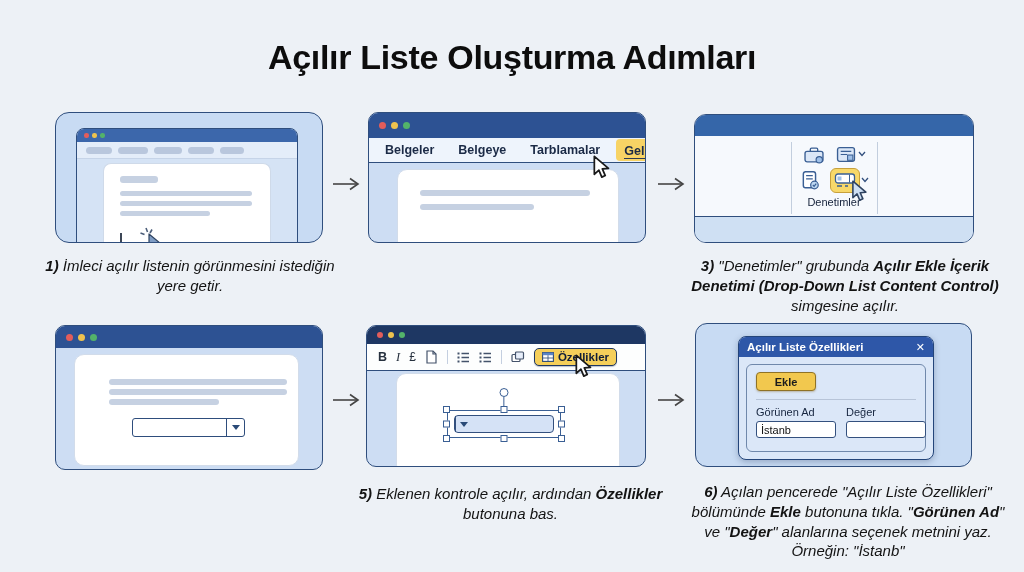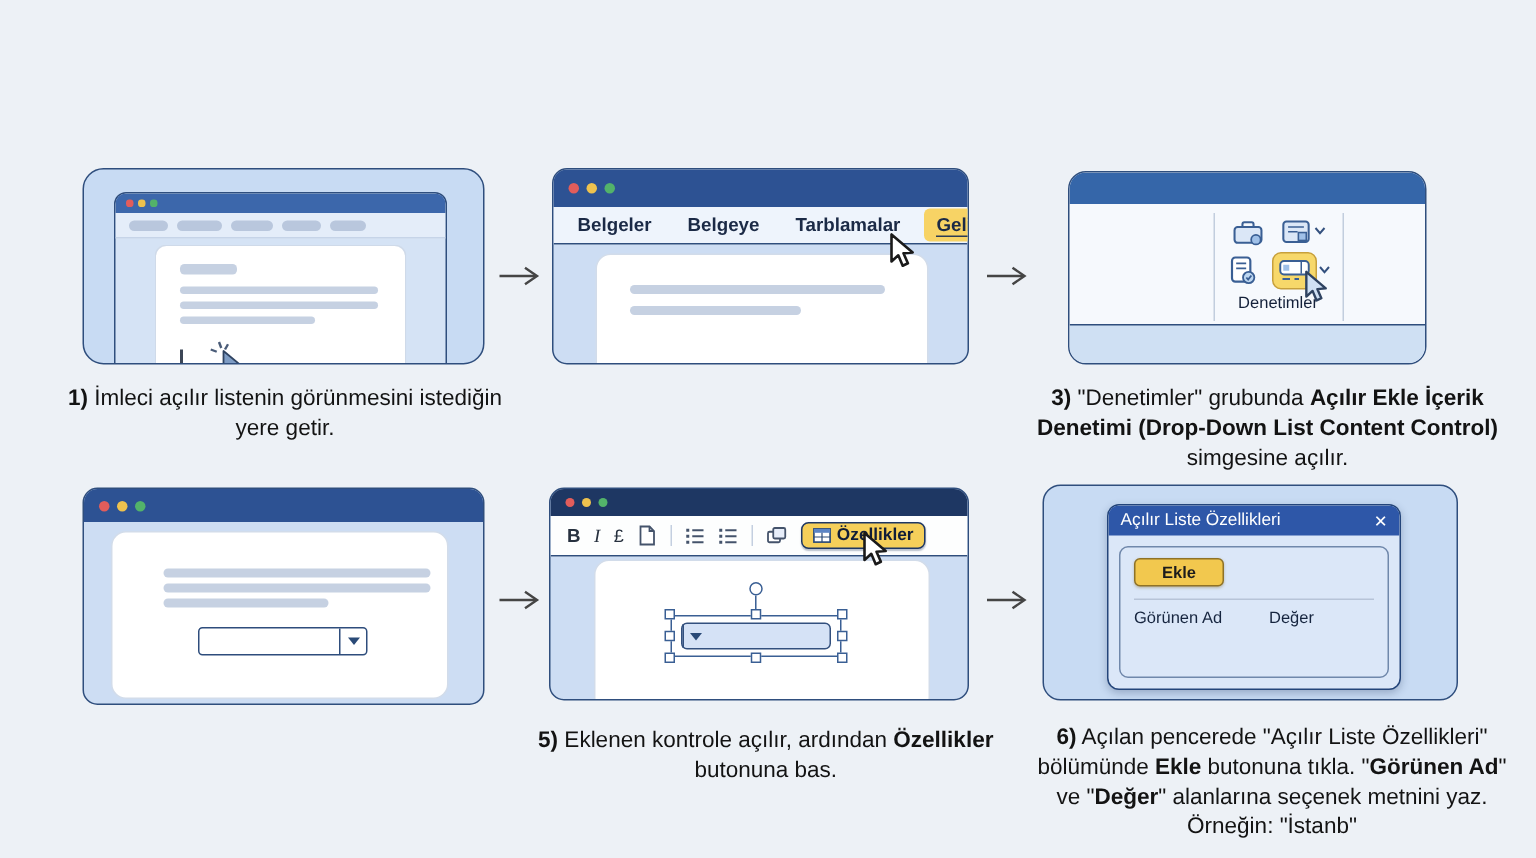--- a/index.html
+++ b/index.html
@@ -9,21 +9,21 @@
 
   .page-title{position:absolute;top:38px;left:0;width:100%;text-align:center;
     font-size:34px;font-weight:700;color:#0d0d0d;letter-spacing:-0.3px;margin:0;}
 
   
   .panel{position:absolute;box-sizing:border-box;border:1.6px solid #2f4e7d;overflow:hidden;}
   .dots{display:flex;align-items:center;gap:5px;height:100%;padding-left:10px;}
   .dot{border-radius:50%;}
   .dot.r{background:#e25d5b;} .dot.y{background:#eec24e;} .dot.g{background:#53b36a;}
   .ln{background:#c6d1e2;border-radius:3px;}
-  .caption{position:absolute;font-size:15px;line-height:1.32;color:#131313;text-align:center;}
+  .caption{position:absolute;font-size:15px;line-height:1.32;color:#131313;text-align:center;font-style:italic;}
   .arrow{position:absolute;}
   .combo{display:flex;background:#fff;border:1.5px solid #2e4d7c;border-radius:3px;box-sizing:border-box;}
   .combo .cfield{flex:1;}
   .combo .cbtn{width:17px;border-left:1.5px solid #2e4d7c;display:flex;align-items:center;justify-content:center;}
   .tri{width:0;height:0;border-left:4px solid transparent;border-right:4px solid transparent;border-top:5px solid #2a4a77;}
 
   
   .p1{left:55px;top:112px;width:268px;height:131px;border-radius:14px;background:#c8dbf3;}
   .p1 .browser{position:absolute;left:20px;top:15px;width:222px;height:140px;background:#d5e3f5;
     border:1.5px solid #2f4e7d;border-radius:8px;overflow:hidden;box-sizing:border-box;}
@@ -41,21 +41,21 @@
   .p2 .tbar{height:25px;background:#2d5293;}
   .p2 .dot{width:7px;height:7px;}
   .menubar{height:24px;background:#eef4fc;border-bottom:1.5px solid #2f4e7d;display:flex;align-items:center;padding-left:4px;text-align:right;}
   .mi{font-size:12.5px;font-weight:700;color:#1b2a46;padding:0 12px;white-space:nowrap;}
   .mi-active{background:#f7d365;border-radius:4px;padding:2px 8px;margin:0 4px;}
   .mi-active .mi{padding:0;border-bottom:1.5px solid #2a3a55;}
   .p2 .doccard{position:absolute;left:28px;top:56px;width:222px;height:90px;background:#fff;
     border:1px solid #d2dcea;border-radius:10px;padding:20px 22px;box-sizing:border-box;}
 
   
-  .p3{left:712px;top:114px;width:239px;height:129px;border-radius:12px;background:#f6f9fd;}
+  .p3{left:694px;top:114px;width:280px;height:129px;border-radius:12px;background:#f6f9fd;}
   .p3 .topbar{height:21px;background:#3566a9;}
   .p3 .bottomstrip{position:absolute;left:0;right:0;bottom:0;height:25px;background:#cfe0f3;border-top:1.5px solid #2f4e7d;}
   .p3 .vsep{position:absolute;top:27px;bottom:28px;width:1px;background:#c2cede;}
   .ribbon-group{position:absolute;left:96px;top:26px;width:86px;text-align:center;}
   .rg-row{display:flex;justify-content:center;align-items:center;gap:10px;height:26px;}
   .rg-label{font-size:11px;color:#14213a;margin-top:3px;}
   .ybox{width:30px;height:25px;background:#f7d86a;border:1.4px solid #c7a03c;border-radius:6px;
     display:flex;align-items:center;justify-content:center;box-sizing:border-box;}
   .chev{margin-left:1px;}
 
@@ -88,38 +88,39 @@
     border:1.3px solid #3a5f94;transform:translateX(-50%);box-sizing:border-box;}
   .sel-combo{position:absolute;left:7px;top:5px;right:7px;bottom:5px;background:#d5e2f6;
     border:1.4px solid #33507e;border-radius:4px;display:flex;}
   .sel-combo .cbtn{width:16px;border-left:1.4px solid #33507e;display:flex;align-items:center;justify-content:center;}
 
   
   .p6{left:695px;top:323px;width:277px;height:144px;border-radius:12px;background:#c8dbf3;}
   .dlg{position:absolute;left:42px;top:12px;width:196px;height:124px;border:1.5px solid #24457a;border-radius:8px;
     overflow:hidden;background:#dbe7f8;box-shadow:0 2px 6px rgba(20,40,80,.28);box-sizing:border-box;}
   .dlg-tb{height:20px;background:#2e57a8;display:flex;align-items:center;justify-content:space-between;padding:0 8px;color:#fff;}
-  .dlg-title{font-size:11.5px;font-weight:400;}
+  .dlg-title{font-size:11.5px;font-weight:700;}
   .dlg-x{font-size:11px;cursor:default;}
   .frame{margin:7px;border:1.2px solid #7088ab;border-radius:6px;height:88px;padding:7px 9px;box-sizing:border-box;}
   .ekle{width:58px;height:17px;background:#f2c84e;border:1.4px solid #8f7226;border-radius:4px;
     font-size:11px;font-weight:700;color:#1c1c1c;display:flex;align-items:center;justify-content:center;
     box-shadow:0 1px 2px rgba(120,90,20,.35);}
   .divider{margin-top:8px;border-top:1px solid #b7c4d8;}
   .lblrow{display:flex;margin-top:6px;font-size:11px;color:#16253f;}
   .lblrow .l1{width:90px;}
   .inrow{display:flex;gap:10px;margin-top:3px;}
   .inrow input{width:80px;height:17px;border:1.2px solid #33507e;border-radius:3px;font-size:11px;
     padding:0 4px;box-sizing:border-box;font-family:"Liberation Sans","DejaVu Sans",sans-serif;color:#111;background:#fff;}
 </style>
 </head>
 <body>
 
 <div class="canvas">
 
+  <h1 class="page-title">Açılır Liste Oluşturma Adımları</h1>
 
   <div class="panel p1">
     <div class="browser">
       <div class="tbar">
         <div class="dots">
           <span class="dot r"></span>
           <span class="dot y"></span>
           <span class="dot g"></span>
         </div>
       </div>
@@ -334,20 +335,24 @@
         <span class="dlg-title">Açılır Liste Özellikleri</span>
         <span class="dlg-x">✕</span>
       </div>
       <div class="frame">
         <div class="ekle">Ekle</div>
         <div class="divider"></div>
         <div class="lblrow">
           <span class="l1">Görünen Ad</span>
           <span>Değer</span>
         </div>
+        <div class="inrow">
+          <input type="text" value="İstanb" style="">
+          <input type="text" value="" style="">
+        </div>
       </div>
     </div>
   </div>
 
   <svg class="arrow" style="left:331px;top:176px" width="32" height="16" viewBox="0 0 32 16">
     <line x1="2" y1="8" x2="26" y2="8" stroke="#454545" stroke-width="1.6"></line>
     <polyline points="19,2.5 27,8 19,13.5" fill="none" stroke="#454545" stroke-width="1.6"></polyline>
   </svg>
   <svg class="arrow" style="left:656px;top:176px" width="32" height="16" viewBox="0 0 32 16">
     <line x1="2" y1="8" x2="26" y2="8" stroke="#454545" stroke-width="1.6"></line>

